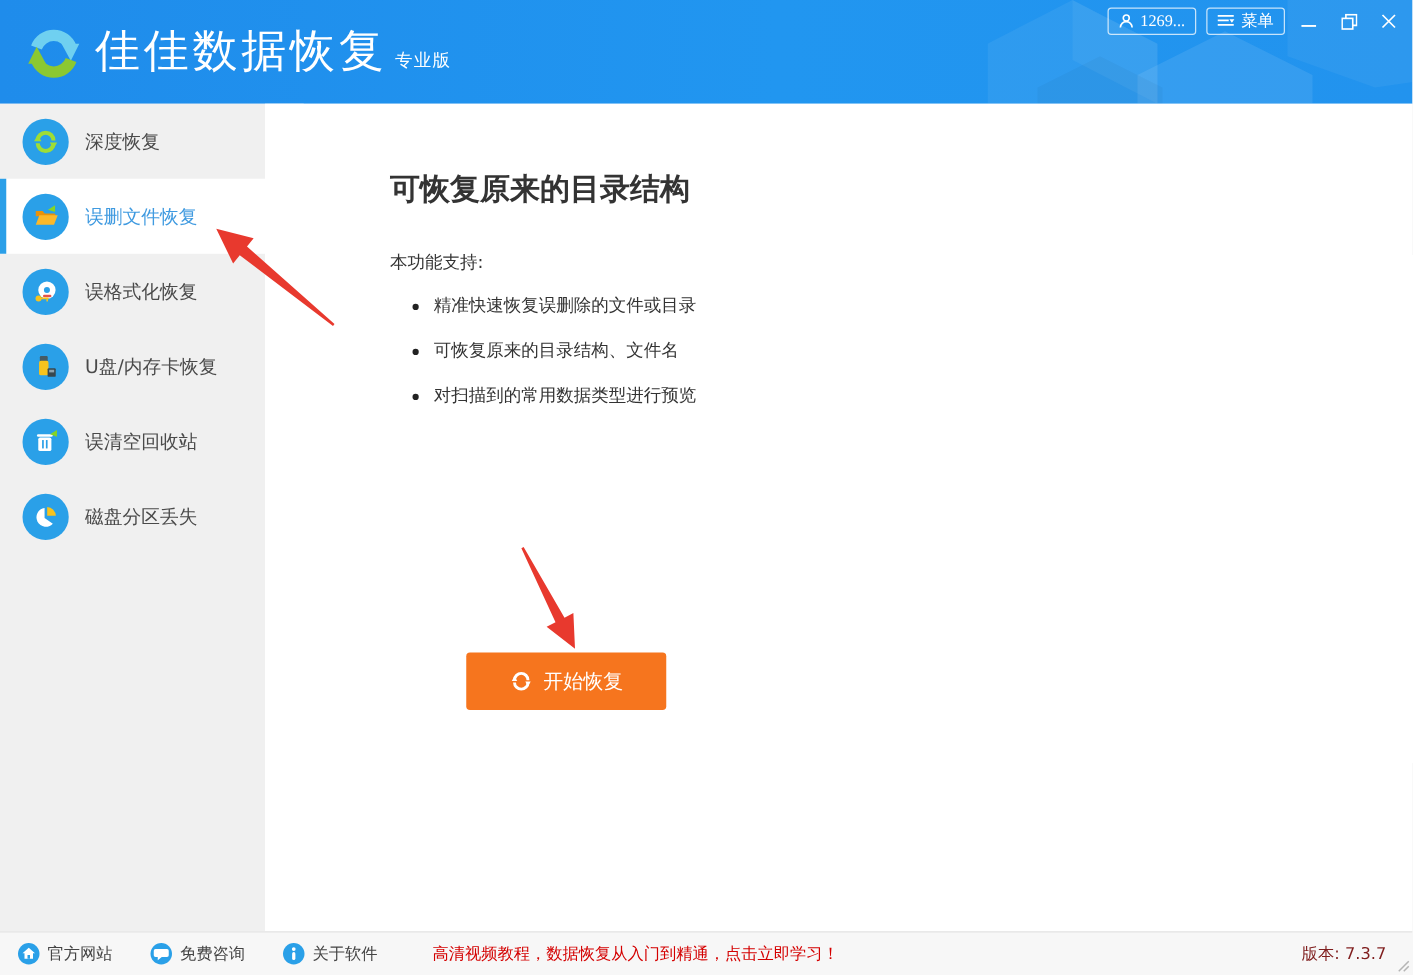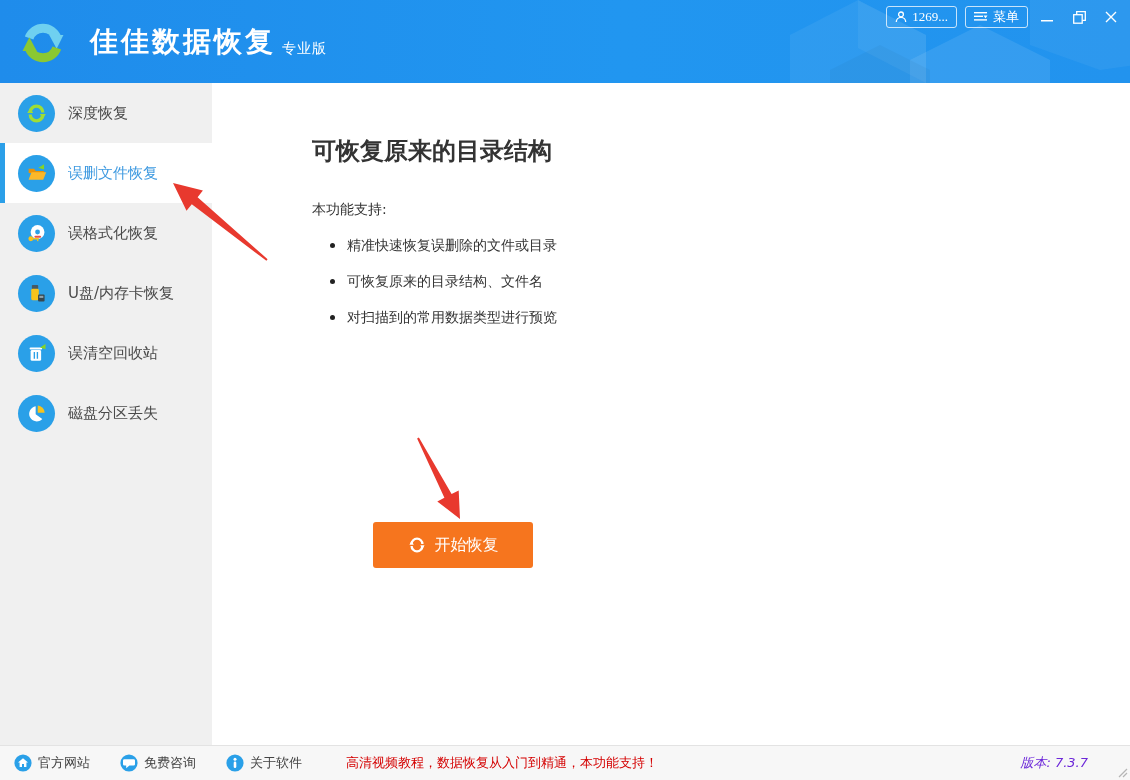--- a/index.html
+++ b/index.html
@@ -6,21 +6,21 @@
   html,body { width:1130px; height:780px; }
   body { font-family:"DejaVu Sans","Liberation Sans",sans-serif; background:#ddd; }
   .window { position:relative; width:1130px; height:780px; background:#fff; overflow:hidden; }
 
   
   .titlebar { position:absolute; left:0; top:0; width:1130px; height:83px;
     background:linear-gradient(90deg,#1f8ceb 0%,#2196f0 55%,#2293ee 100%); overflow:hidden; }
   .cubes { position:absolute; right:0; top:0; pointer-events:none; }
   .brand { position:absolute; left:18px; top:0; height:83px; display:flex; align-items:center; }
   .logo { width:50px; height:50px; margin-top:2px; }
-  .brand-title { color:#fff; font-size:28px; font-weight:bold; letter-spacing:3px; margin-left:22px; }
+  .brand-title { color:#fff; font-size:36px; font-weight:normal; letter-spacing:3px; margin-left:8px; }
   .brand-edition { color:#fff; font-size:14px; margin-left:6px; margin-top:14px; letter-spacing:1px; }
 
   .tb-controls { position:absolute; right:6px; top:6px; display:flex; align-items:center; height:22px;font-family:Liberation Serif, serif; }
   .tb-btn { display:flex; align-items:center; gap:5px; height:22px; padding:0 8px;
     border:1px solid rgba(255,255,255,.75); border-radius:3px; color:#fff; font-size:13px;
     margin-left:8px; cursor:pointer; background:transparent; }
   .tb-winbtn { width:26px; height:22px; display:flex; align-items:center; justify-content:center;
     color:#fff; margin-left:6px; cursor:pointer; }
 
   
@@ -51,21 +51,21 @@
     cursor:pointer; font-family:inherit; }
   .btn-video { width:160px; height:46px; background:#fff; border:1px solid #ddd; border-radius:3px;
     color:#555; font-size:16px; display:flex; align-items:center; justify-content:center; gap:9px;
     cursor:pointer; font-family:inherit; }
 
   
   .footer { position:absolute; left:0; bottom:0; width:1130px; height:35px; background:#f7f7f7;
     border-top:1px solid #e3e3e3; display:flex; align-items:center; padding:0 14px; font-size:13px; }
   .f-link { display:flex; align-items:center; gap:6px; color:#444; margin-right:30px; cursor:pointer; }
   .f-promo { color:#d40000; margin-left:14px; cursor:pointer; }
-  .f-version { margin-left:auto; color:#6d28d9; margin-right:28px; font-size:13px;font-style:italic; }
+  .f-version { margin-left:auto; color:#7f1d1d; margin-right:7px; font-size:13px; }
   .grip { position:absolute; right:2px; bottom:2px; }
 
   .overlay { position:absolute; left:0; top:0; width:1130px; height:780px; pointer-events:none; z-index:40; }
 </style>
 </head>
 <body>
 
 <div class="window">
 
   <div class="titlebar">
@@ -239,21 +239,21 @@
       <span>免费咨询</span>
     </div>
     <div class="f-link">
       <svg width="18" height="18" viewBox="0 0 18 18">
         <circle cx="9" cy="9" r="8.6" fill="#2aa0e8"></circle>
         <circle cx="9" cy="5.2" r="1.5" fill="#fff"></circle>
         <rect x="7.7" y="7.6" width="2.6" height="6.4" rx="1.3" fill="#fff"></rect>
       </svg>
       <span>关于软件</span>
     </div>
-    <span class="f-promo">高清视频教程，数据恢复从入门到精通，本功能支持！</span>
+    <span class="f-promo">高清视频教程，数据恢复从入门到精通，点击立即学习！</span>
     <span class="f-version">版本: 7.3.7</span>
     <svg class="grip" width="12" height="12" viewBox="0 0 12 12">
       <path d="M11 3 L3 11 M11 7 L7 11 M11 11 L11 11" stroke="#b5b5b5" stroke-width="1.2"></path>
     </svg>
   </div>
 
   <svg class="overlay" viewBox="0 0 1130 780">
     <polygon points="173,183 186.5,210.8 191.8,204.2 266.4,260.8 267.6,259.2 197.6,197.2 202.9,190.6" fill="#e8392e"></polygon>
     <polygon points="460,519 458.7,490.4 451.6,494.1 418.9,437.5 417.1,438.5 444.4,497.7 437.3,501.4" fill="#e8392e"></polygon>
   </svg>

